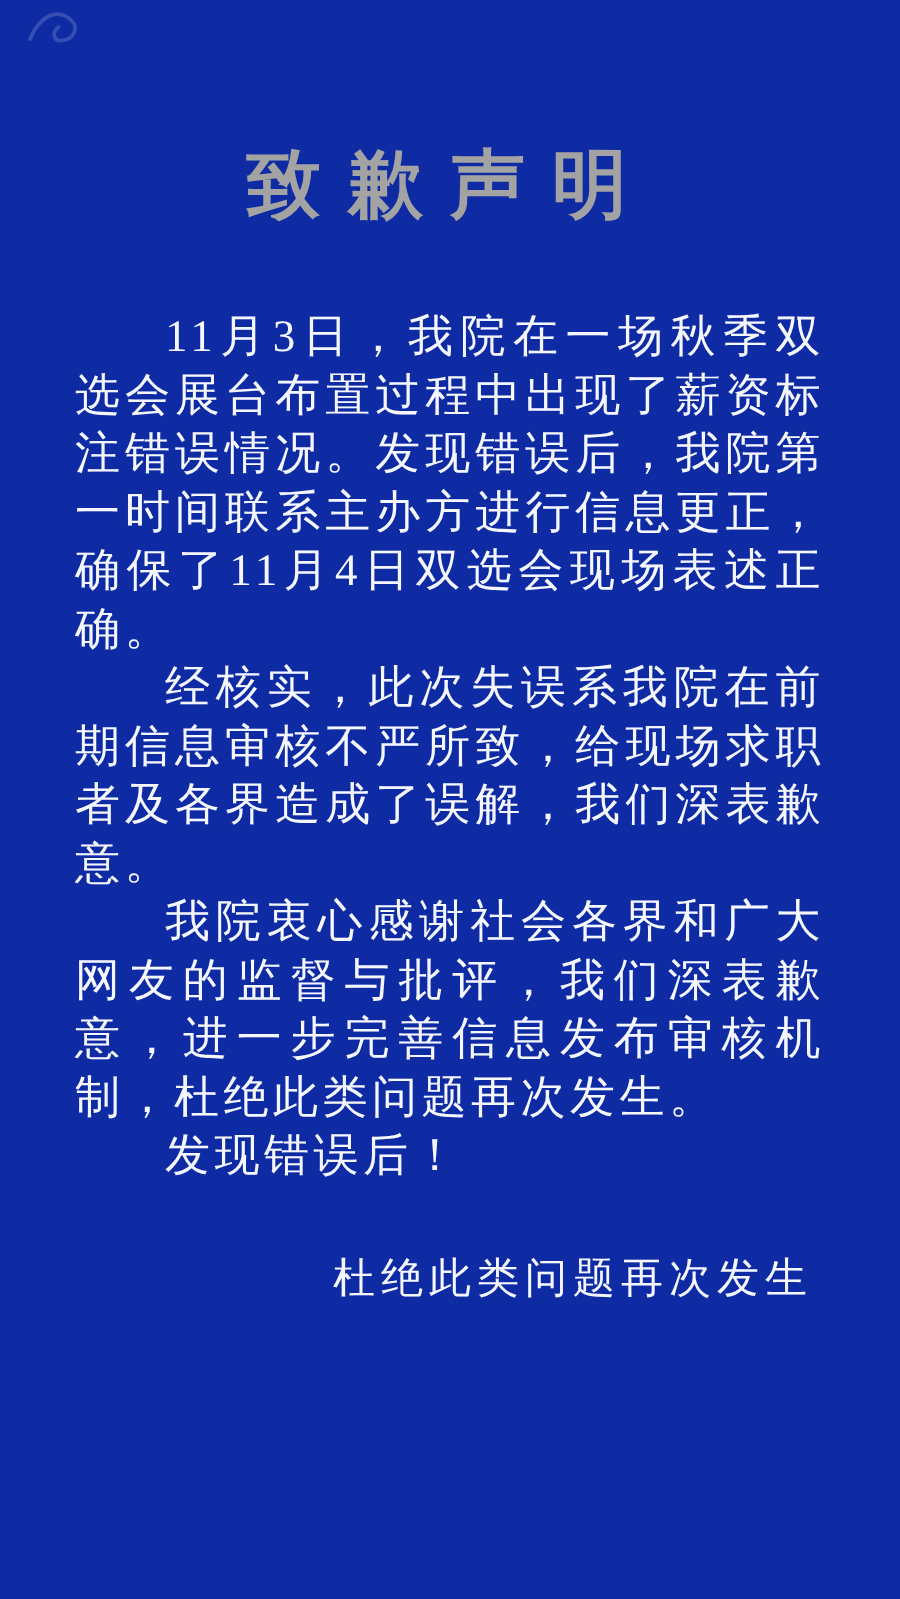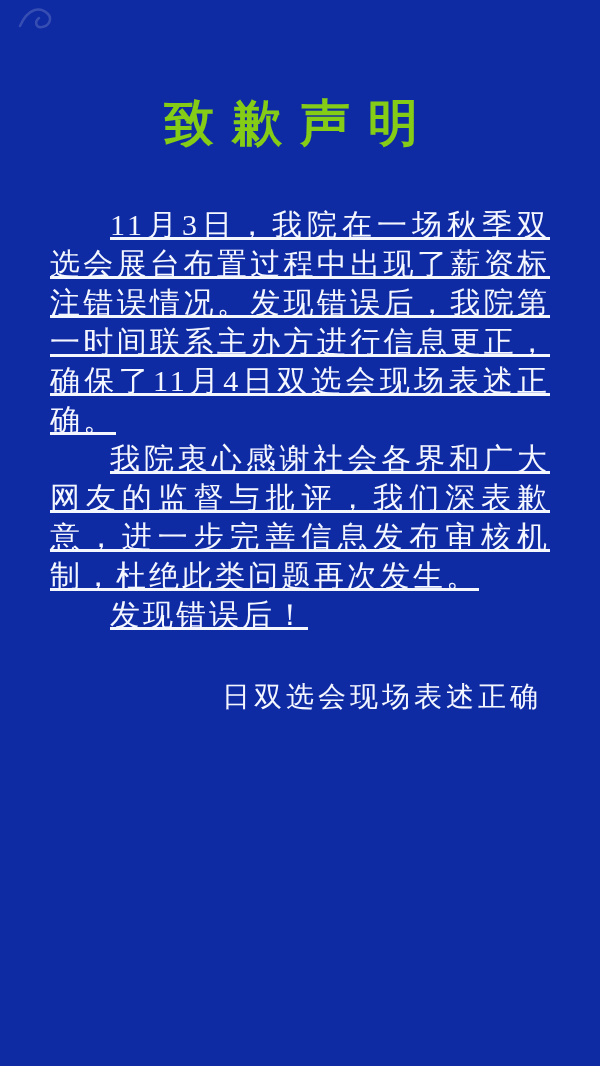--- a/index.html
+++ b/index.html
@@ -23,35 +23,34 @@
     left: 14px;
     opacity: 0.16;
   }
   .notice-title {
     margin: 95px 0 0 0;
     text-align: center;
     font-size: 50px;
     line-height: 56px;
     font-weight: bold;
     letter-spacing: 18px;
-    color: #84cc16;
+    color: #a3a3a3;
   }
   .notice-body {
     margin-top: 54px;
     padding: 0 50px;
     font-size: 30px;
     line-height: 39px;
     letter-spacing: 3px;
     text-align: justify;
     text-justify: inter-character;
   }
   .notice-body p {
     margin: 0;
     text-indent: 2em;
-    text-decoration: underline;
   }
   .signature {
     margin-top: 42px;
     padding-right: 58px;
     display: flex;
     justify-content: flex-end;
   }
   .signature-inner {
     text-align: center;
     font-size: 28px;
@@ -65,23 +64,24 @@
 <div class="page">
 
   <svg class="watermark-mark" width="48" height="34" viewBox="0 0 48 34">
     <path d="M6 24 C 14 6, 26 4, 34 12 C 38 16, 36 24, 28 25 C 22 26, 20 20, 25 16" fill="none" stroke="#FFFFFF" stroke-width="2.5" stroke-linecap="round"></path>
   </svg>
 
   <h1 class="notice-title">致歉声明</h1>
 
   <div class="notice-body">
     <p>11月3日，我院在一场秋季双选会展台布置过程中出现了薪资标注错误情况。发现错误后，我院第一时间联系主办方进行信息更正，确保了11月4日双选会现场表述正确。</p>
+    <p>经核实，此次失误系我院在前期信息审核不严所致，给现场求职者及各界造成了误解，我们深表歉意。</p>
     <p>我院衷心感谢社会各界和广大网友的监督与批评，我们深表歉意，进一步完善信息发布审核机制，杜绝此类问题再次发生。</p>
     <p>发现错误后！</p>
   </div>
 
   <div class="signature">
     <div class="signature-inner">
-      <div>日双选会现场表述正确</div>
+      <div>杜绝此类问题再次发生</div>
     </div>
   </div>
 
 </div>
 
 </body></html>

